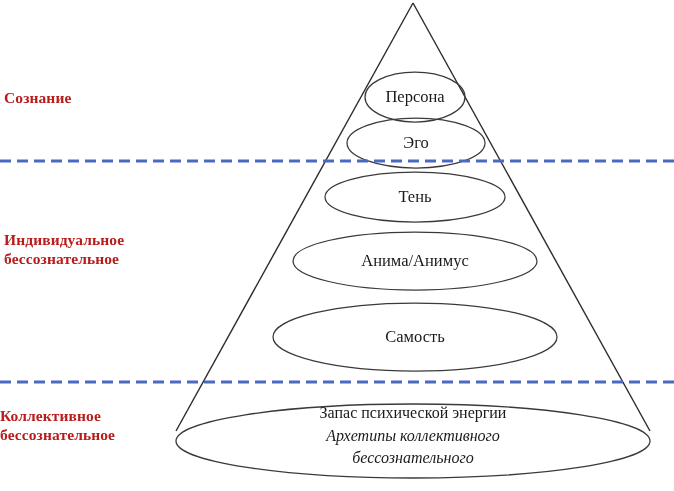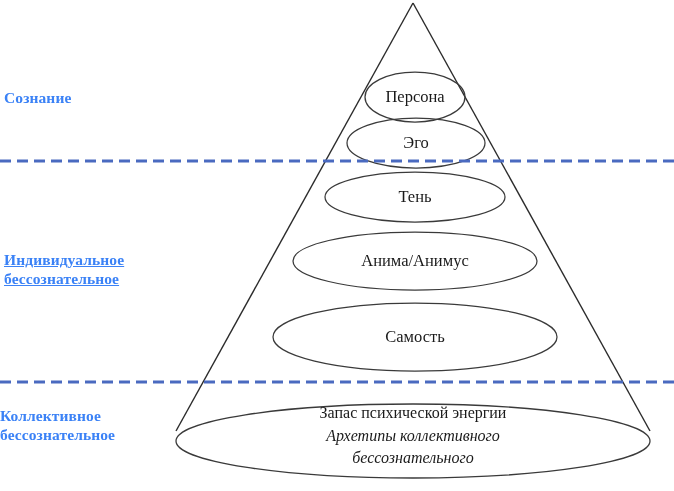--- a/index.html
+++ b/index.html
@@ -21,27 +21,27 @@
     top: 0;
     width: 674px;
     height: 491px;
   }
   .side-label {
     position: absolute;
     font-family: "Liberation Serif", "DejaVu Serif", serif;
     font-weight: bold;
     font-size: 15.5px;
     line-height: 19px;
-    color: #3b82f6;
+    color: #b91c1c;
     letter-spacing: 0.1px;
     white-space: pre-line;
     text-align: left;
   }
   #label-conscious   { left: 4px;  top: 88px; }
-  #label-individual  { left: 4px;  top: 250px; text-decoration: underline; }
+  #label-individual  { left: 4px;  top: 230px; }
   #label-collective  { left: 0;  top: 406px; }
 
   .ellipse-text {
     font-family: "Liberation Serif", "DejaVu Serif", serif;
     font-size: 16.5px;
     fill: #1a1a1a;
     text-anchor: middle;
     dominant-baseline: middle;
   }
   .base-text {

